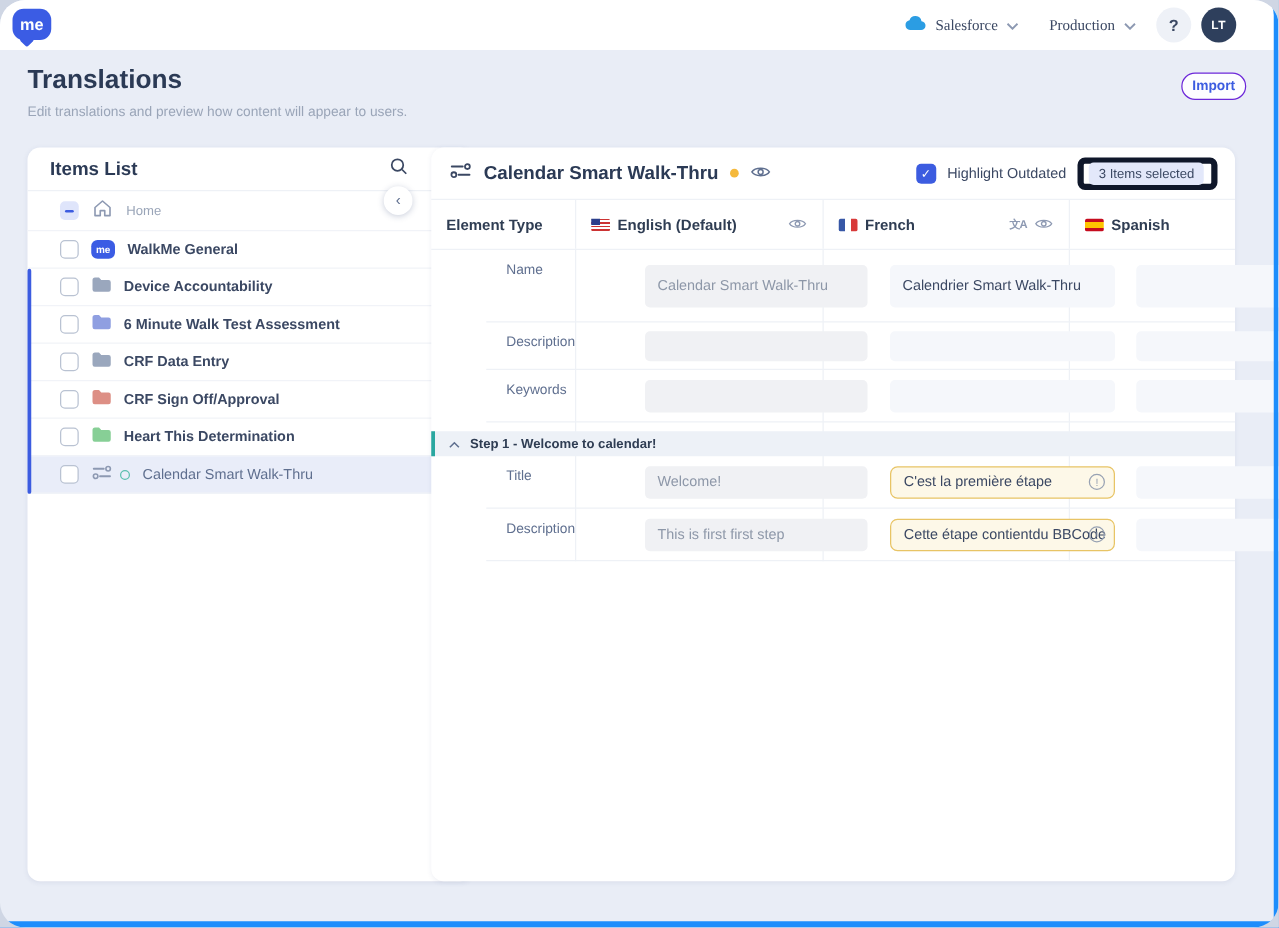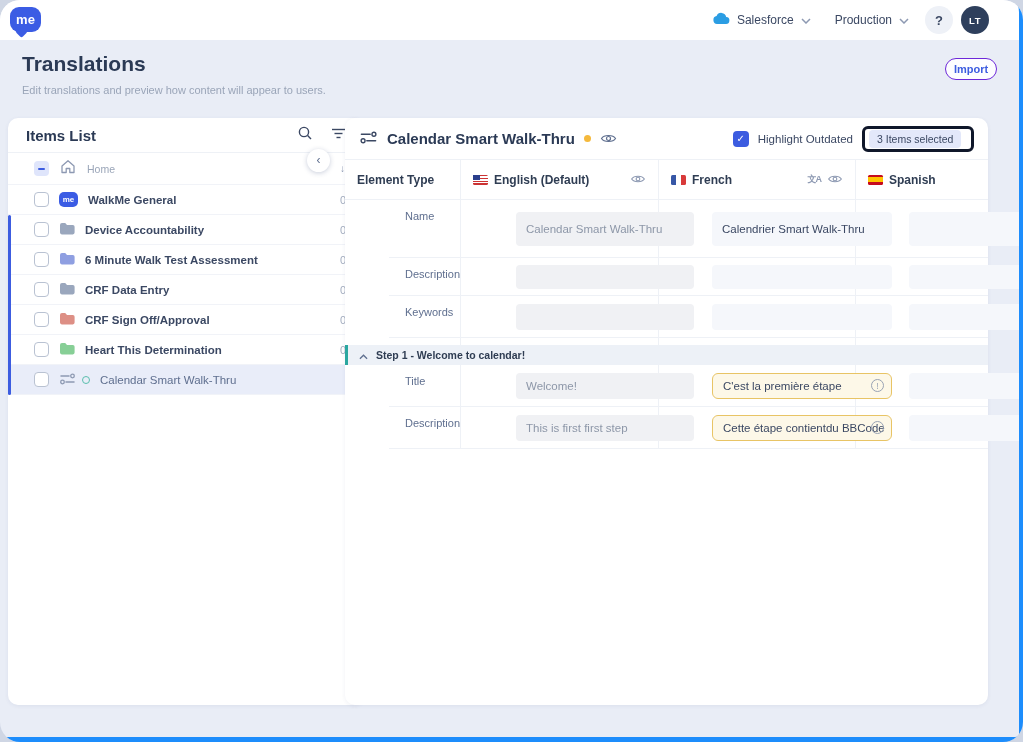--- a/index.html
+++ b/index.html
@@ -9,37 +9,37 @@
   #frame { position:absolute; inset:0; border-right:4px solid #1d8dfc; border-bottom:5px solid #1d8dfc;
            border-radius:0 12px 8px 0; pointer-events:none; z-index:99; }
 
   
   .topbar { position:absolute; top:0; left:0; right:0; height:40px; background:#fff; z-index:5; }
   .logo { position:absolute; left:10px; top:7px; width:31px; height:25px; background:#3b5ce4; border-radius:9px;
           color:#fff; font-size:13px; font-weight:bold; display:flex; align-items:center; justify-content:center; }
   .logo::after { content:""; position:absolute; left:7px; bottom:-4px; width:9px; height:9px; background:#3b5ce4;
           border-radius:2px; transform:rotate(45deg); z-index:-1; }
   .tb-right { position:absolute; right:34px; top:0; height:40px; display:flex; align-items:center; gap:8px; }
-  .tb-item { display:flex; align-items:center; gap:7px; font-size:12px; color:#3b4863; padding:0 8px; cursor:pointer; }
+  .tb-item { display:flex; align-items:center; gap:7px; font-size:12px; color:#3b4863; padding:0 8px; cursor:pointer;font-family:Liberation Serif, serif; }
   .circle-btn { width:28px; height:28px; border-radius:50%; background:#eef1f7; color:#3b4863; font-size:13px;
           display:flex; align-items:center; justify-content:center; font-weight:bold; }
   .avatar { width:28px; height:28px; border-radius:50%; background:#2e3f5c; color:#fff; font-size:9.5px;
           font-weight:bold; display:flex; align-items:center; justify-content:center; letter-spacing:.5px; }
 
   
   .page-title { position:absolute; left:22px; top:52px; font-size:21px; font-weight:800; color:#2b3a55; }
   .page-sub { position:absolute; left:22px; top:84px; font-size:11px; color:#9aa5b8; }
   .import-btn { position:absolute; left:945px; top:58px; width:52px; height:22px; background:#fdfdff;
           border:1px solid #6d28d9; border-radius:12px; color:#3c5ce0; font-size:11px; font-weight:bold;
           display:flex; align-items:center; justify-content:center; cursor:pointer; }
 
   .panel { position:absolute; background:#fff; border-radius:10px; box-shadow:0 1px 4px rgba(40,60,110,.07); }
 
   
-  #items-panel { left:8px; top:118px; width:356px; height:587px; }
+  #items-panel { left:22px; top:118px; width:356px; height:587px; }
   .lp-head { height:35px; border-bottom:1px solid #eef1f6; display:flex; align-items:center; padding:0 18px; }
   .lp-title { font-size:15px; font-weight:800; color:#2b3a55; }
   .lp-head .sp { flex:1; }
   .hrow { height:32px; border-bottom:1px solid #f1f3f8; display:flex; align-items:center; padding-left:26px; gap:11px; }
   .hrow .lbl { font-size:10.5px; color:#9aa5b8; }
   .sort { margin-left:auto; margin-right:16px; font-size:10px; color:#8d99b2; letter-spacing:-1px; cursor:pointer; }
   .minusbox { width:15px; height:15px; background:#dfe5fb; border-radius:4px; position:relative; cursor:pointer; }
   .minusbox::after { content:""; position:absolute; left:4px; top:6.5px; width:7px; height:2px; background:#3c5ce0; border-radius:1px; }
   .lrow { height:30px; border-bottom:1px solid #f1f3f8; display:flex; align-items:center; padding-left:26px; gap:10px; cursor:pointer; }
   .lrow .lbl { font-size:11.5px; font-weight:bold; color:#3b4863; }
@@ -59,21 +59,21 @@
   
   #editor-panel { left:345px; top:118px; width:643px; height:587px; }
   .ed-head { height:42px; border-bottom:1px solid #eef1f6; display:flex; align-items:center; padding:0 14px; gap:9px; }
   .ed-title { font-size:15px; font-weight:800; color:#2b3a55; }
   .dot { width:7px; height:7px; border-radius:50%; background:#f5b93c; }
   .ed-head .sp { flex:1; }
   .bluechk { width:16px; height:16px; background:#3c5ce0; border-radius:4px; color:#fff; font-size:10px;
           display:flex; align-items:center; justify-content:center; cursor:pointer; }
   .bluechk::after { content:"✓"; }
   .ho-label { font-size:11.5px; color:#3b4863; }
-  .lang-select { width:112px; height:26px; border:3px solid #0f172a; border-radius:6px; background:#fff;
+  .lang-select { width:112px; height:26px; border:5px solid #0f172a; border-radius:6px; background:#fff;
           display:flex; align-items:center; padding:0 15px 0 4px; cursor:pointer; }
   .lang-pill { background:#e3e8fa; border-radius:4px; padding:3px 8px; font-size:10.5px; color:#3b4863; white-space:nowrap; }
   .lang-select svg { margin-left:auto; }
 
   .ed-cols { position:absolute; top:42px; left:0; right:0; height:40px; border-bottom:1px solid #eef1f6; display:flex; }
   .colcell { display:flex; align-items:center; gap:6px; padding:0 12px; font-size:12px; font-weight:bold; color:#2f3d53; }
   .colcell + .colcell { border-left:1px solid #eef1f6; }
   .c0{width:115px;} .c1{width:198px;} .c2{width:197px;} .c3{width:133px;}
   .push { margin-left:auto; }
 

